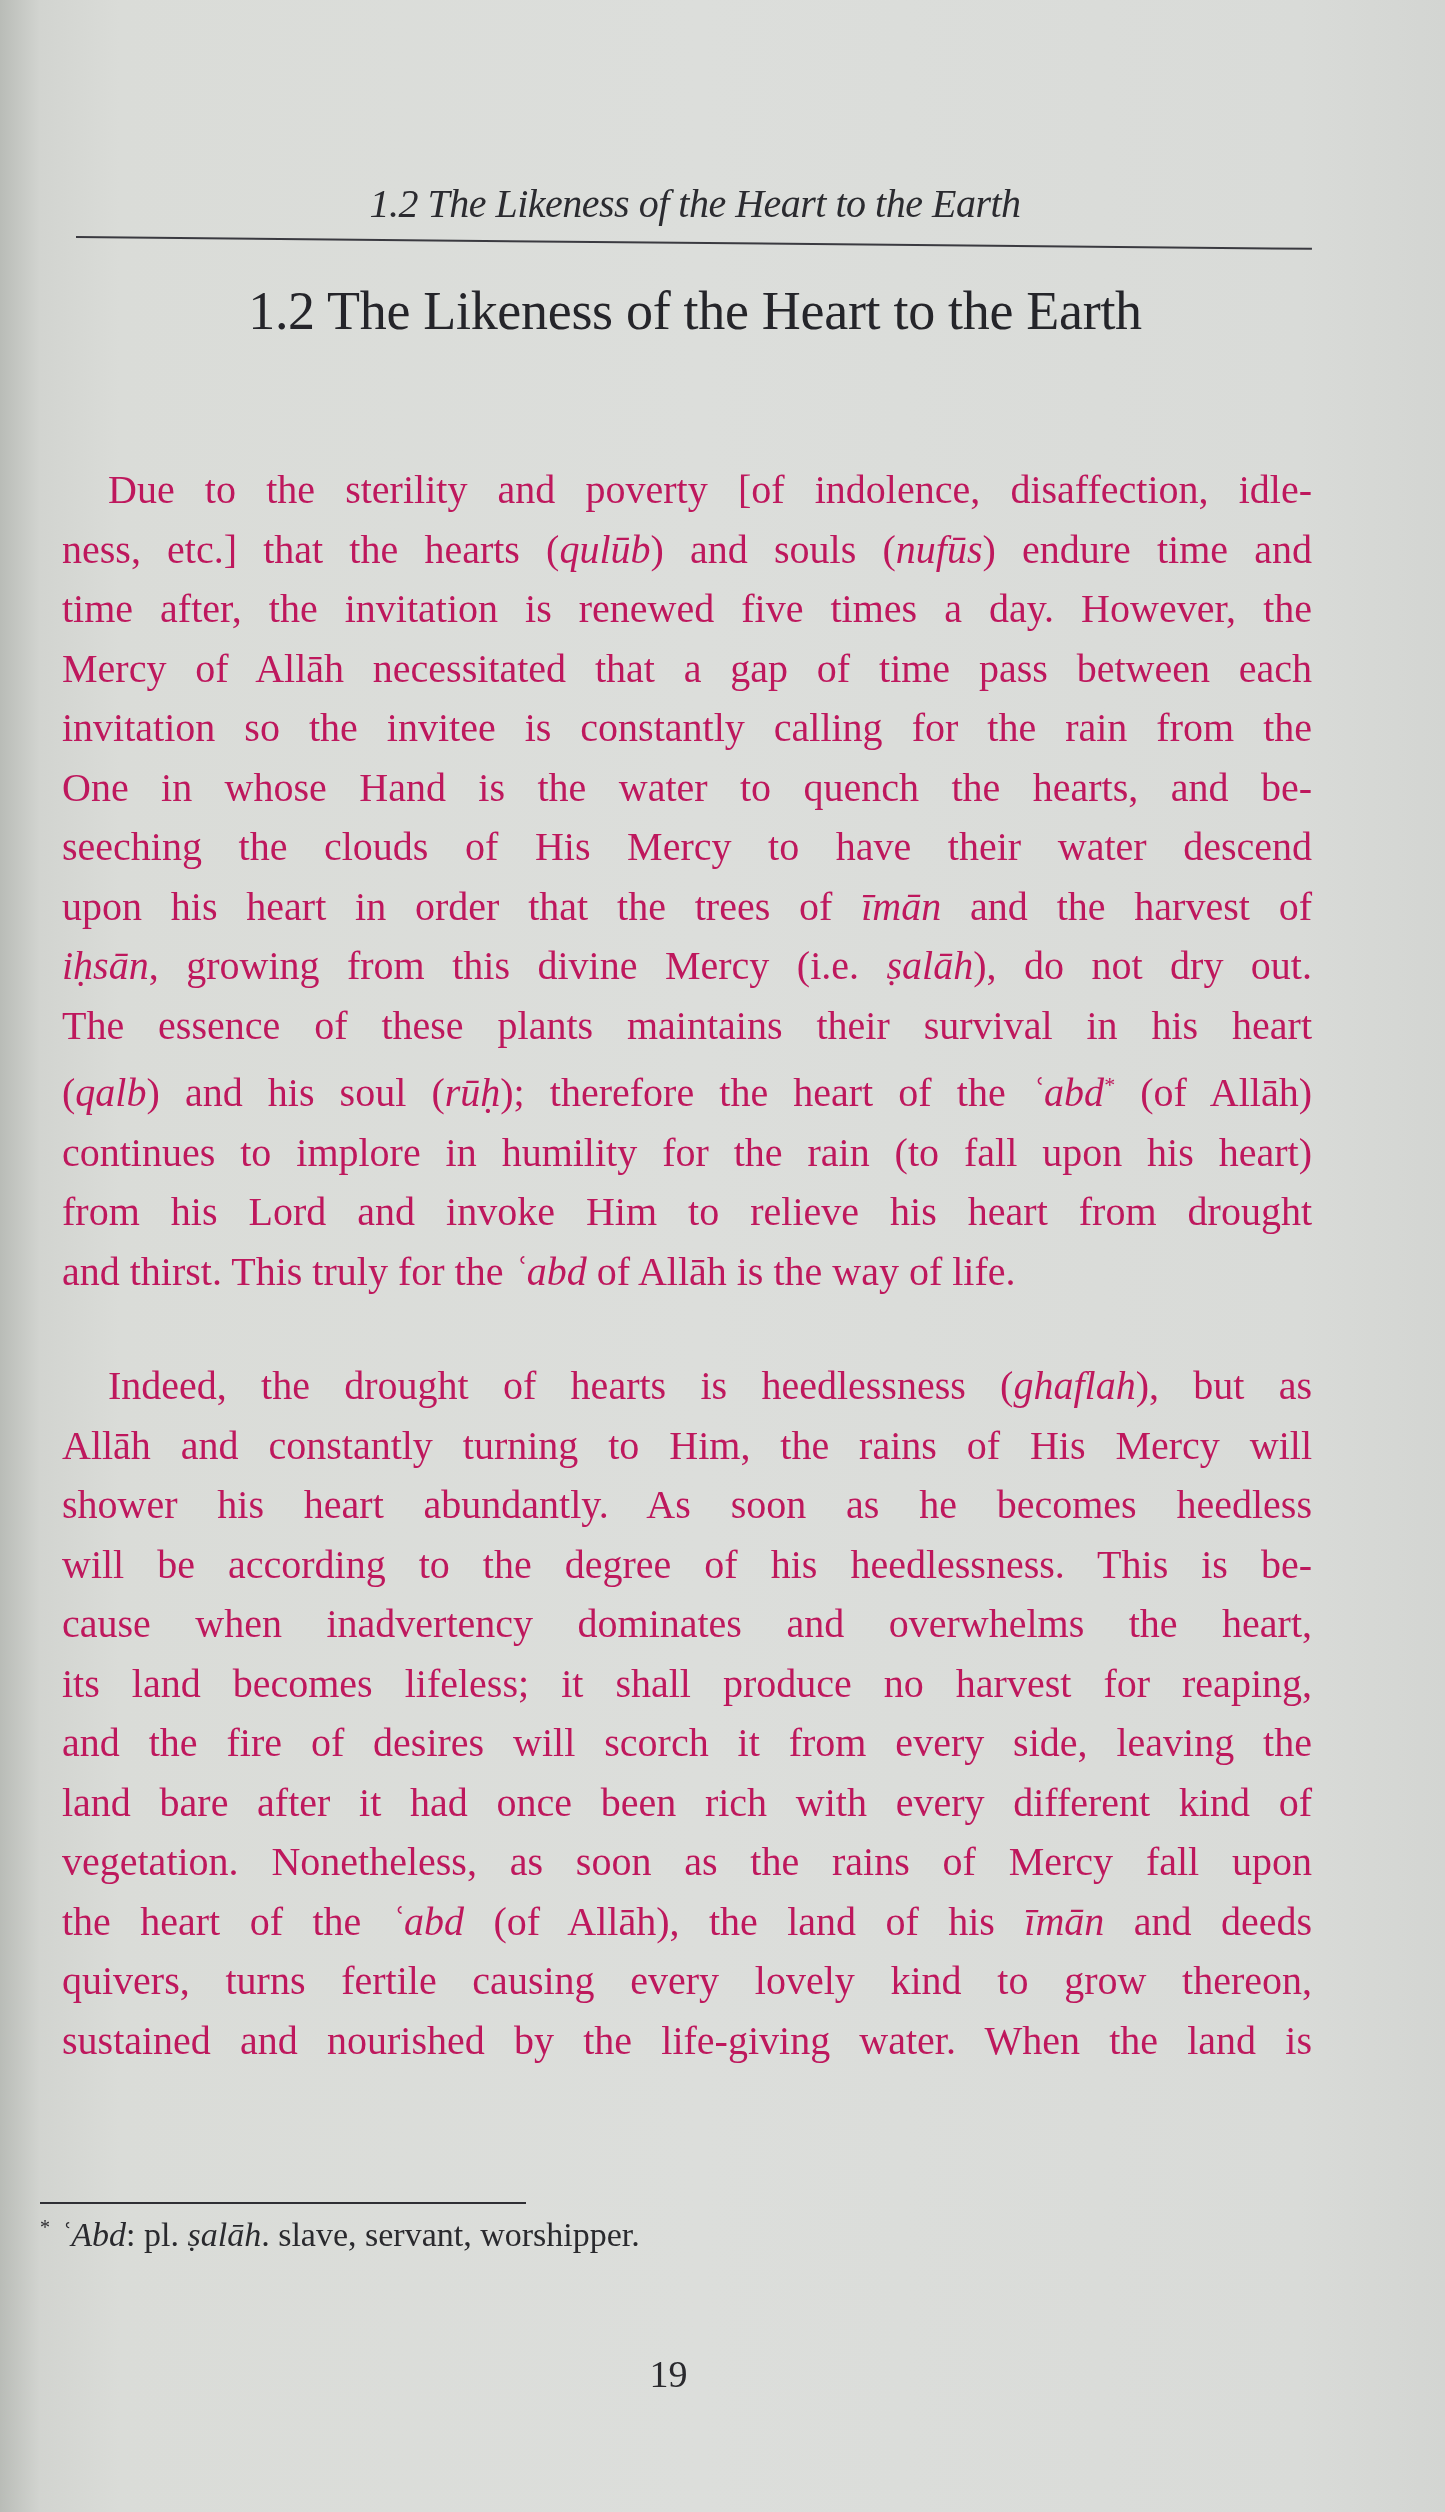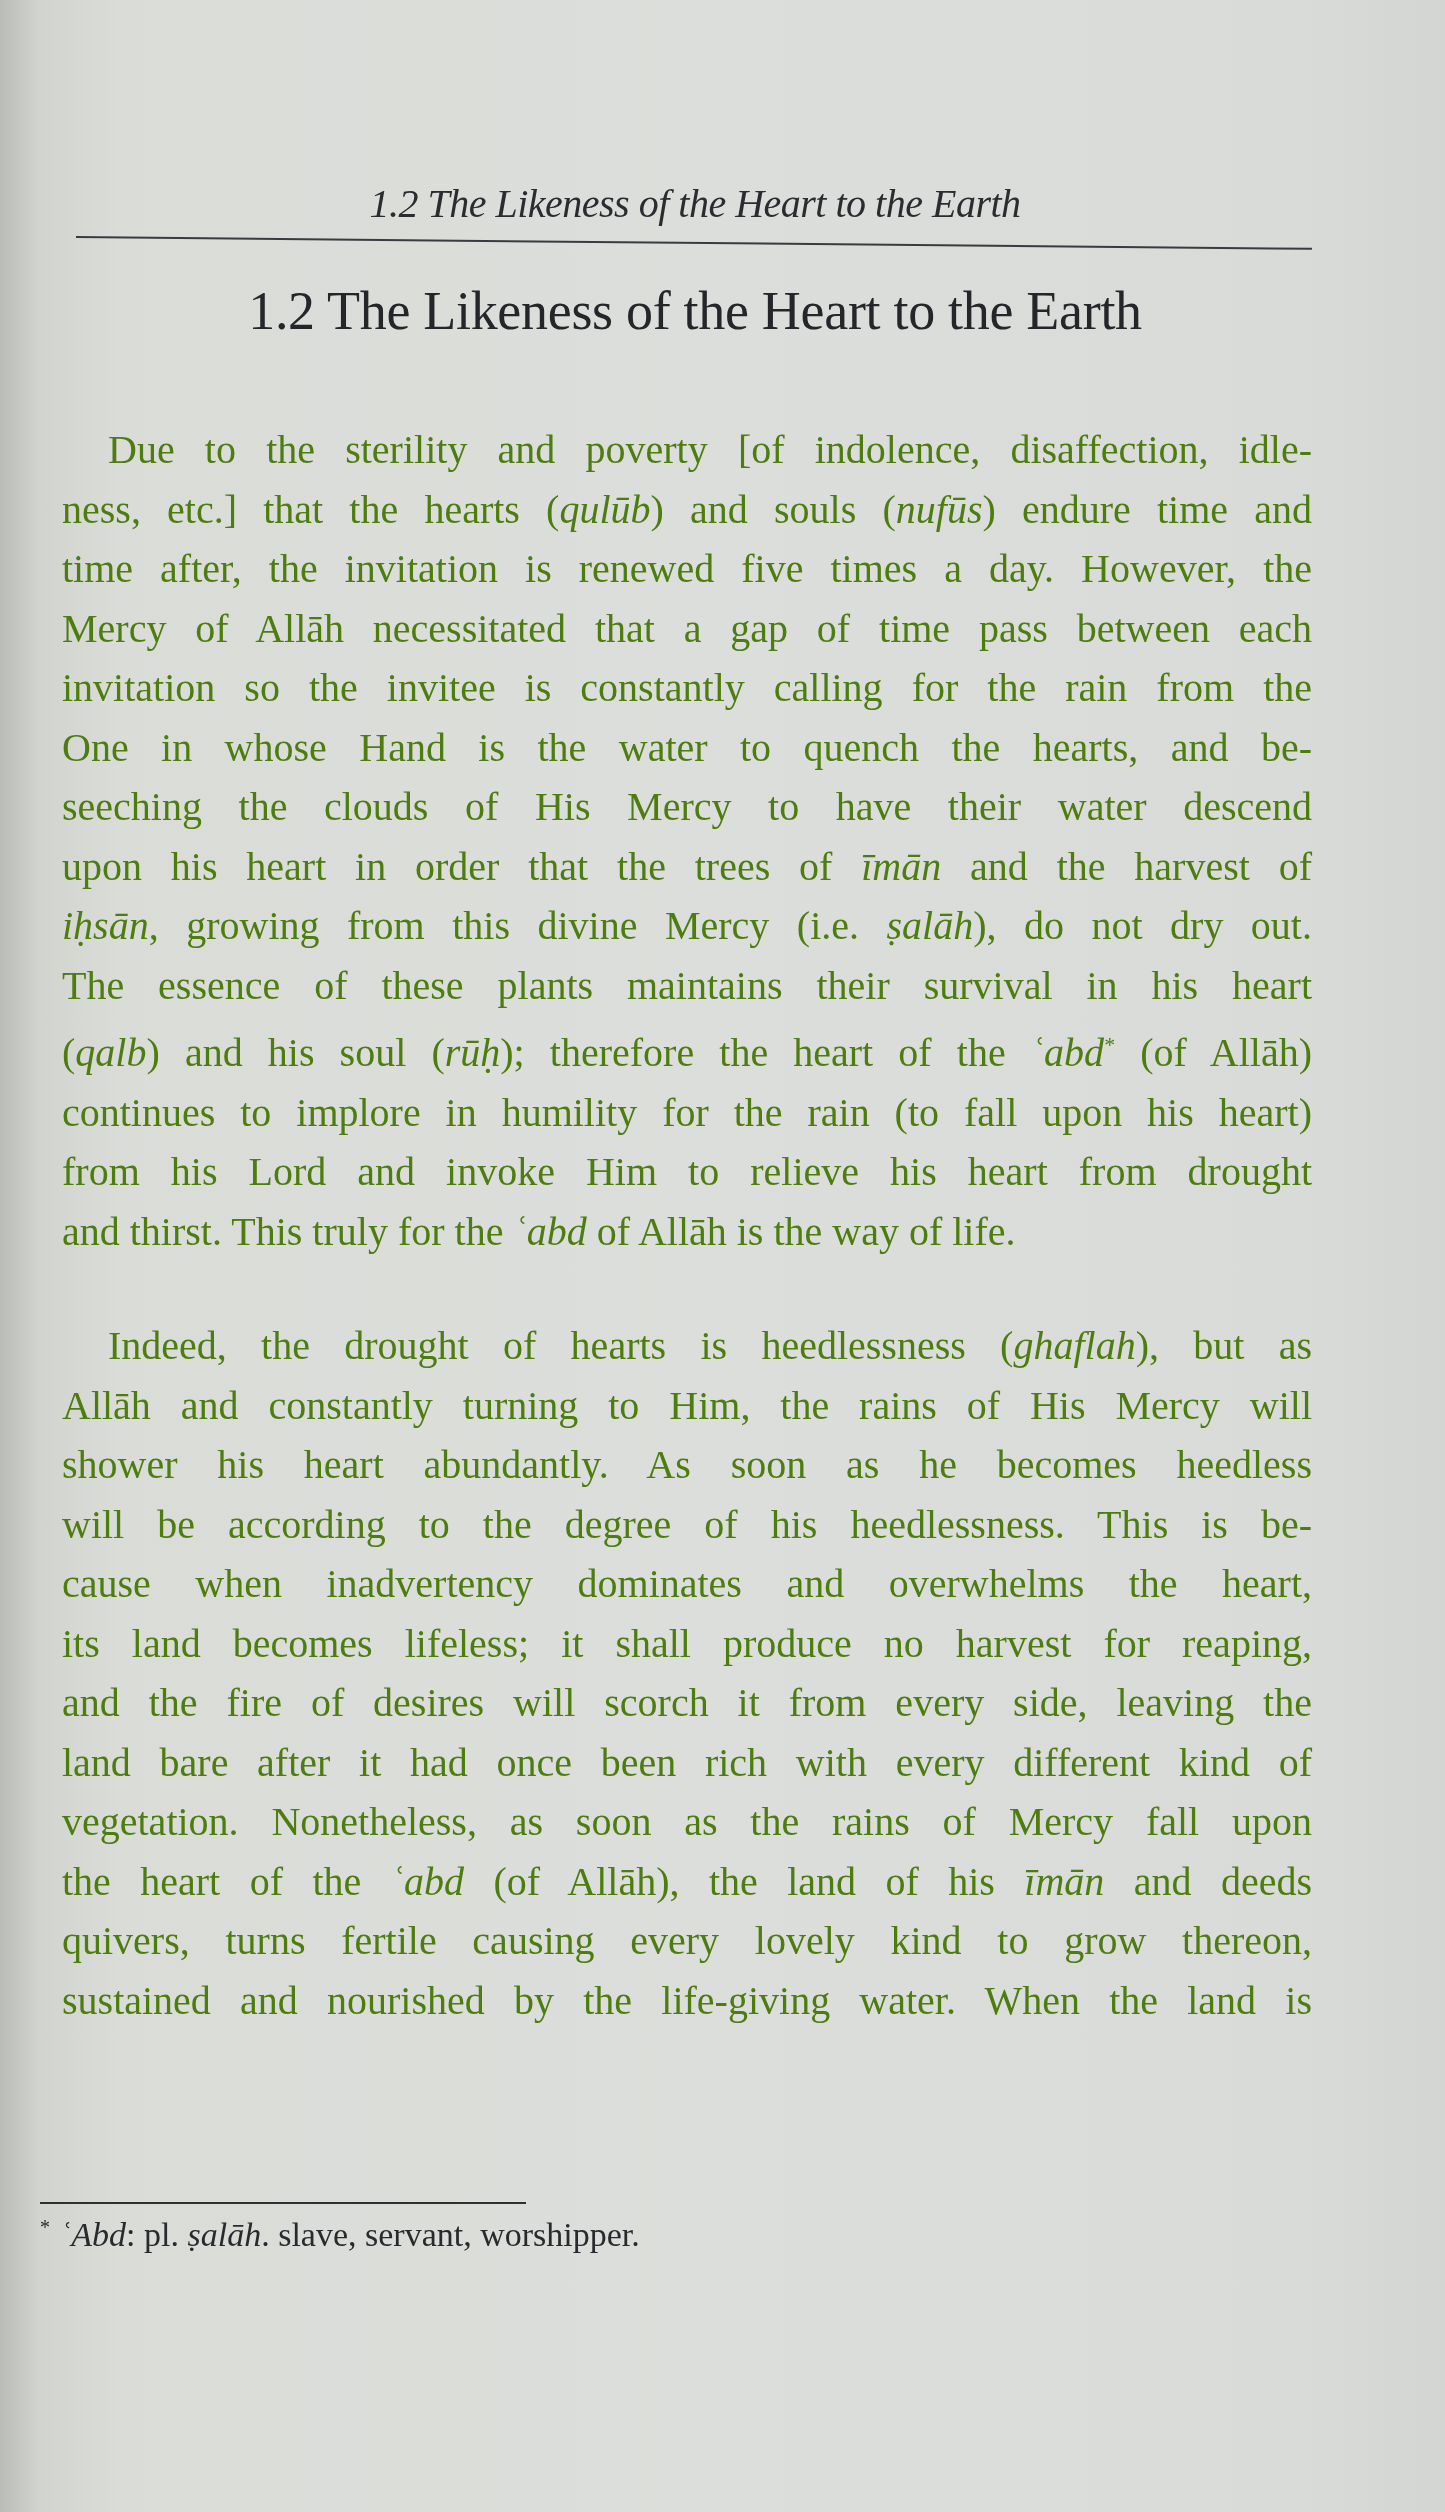--- a/index.html
+++ b/index.html
@@ -51,21 +51,22 @@
       color: #25252a;
       letter-spacing: -0.3px;
     }
     .body-text {
       position: absolute;
       left: 62px;
       width: 1250px;
       font-size: 40px;
       line-height: 59.5px;
       text-align: justify;
-      color: #4d7c0f;
+      color: #be185d;
+      margin-top: 40px;
     }
     .para-1 { top: 408px; }
     .para-2 { top: 1304px; }
     .line {
       display: block;
       text-align: justify;
       text-align-last: justify;
       white-space: nowrap;
     }
     .line.last { text-align-last: left; }
@@ -140,13 +141,14 @@
       <span class="line">the heart of the <em>ʿabd</em> (of Allāh), the land of his <em>īmān</em> and deeds</span>
       <span class="line">quivers, turns fertile causing every lovely kind to grow thereon,</span>
       <span class="line">sustained and nourished by the life-giving water. When the land is</span>
     </div>
 
   <div class="footnote-rule"></div>
   <div class="footnote">
     <sup>*</sup><em>ʿAbd</em><span>:</span><span> pl. </span><em>ṣalāh</em><span>. slave, servant, worshipper.</span>
   </div>
 
+  <div class="page-number"><span>19</span></div>
 </div>
 
 </body></html>

